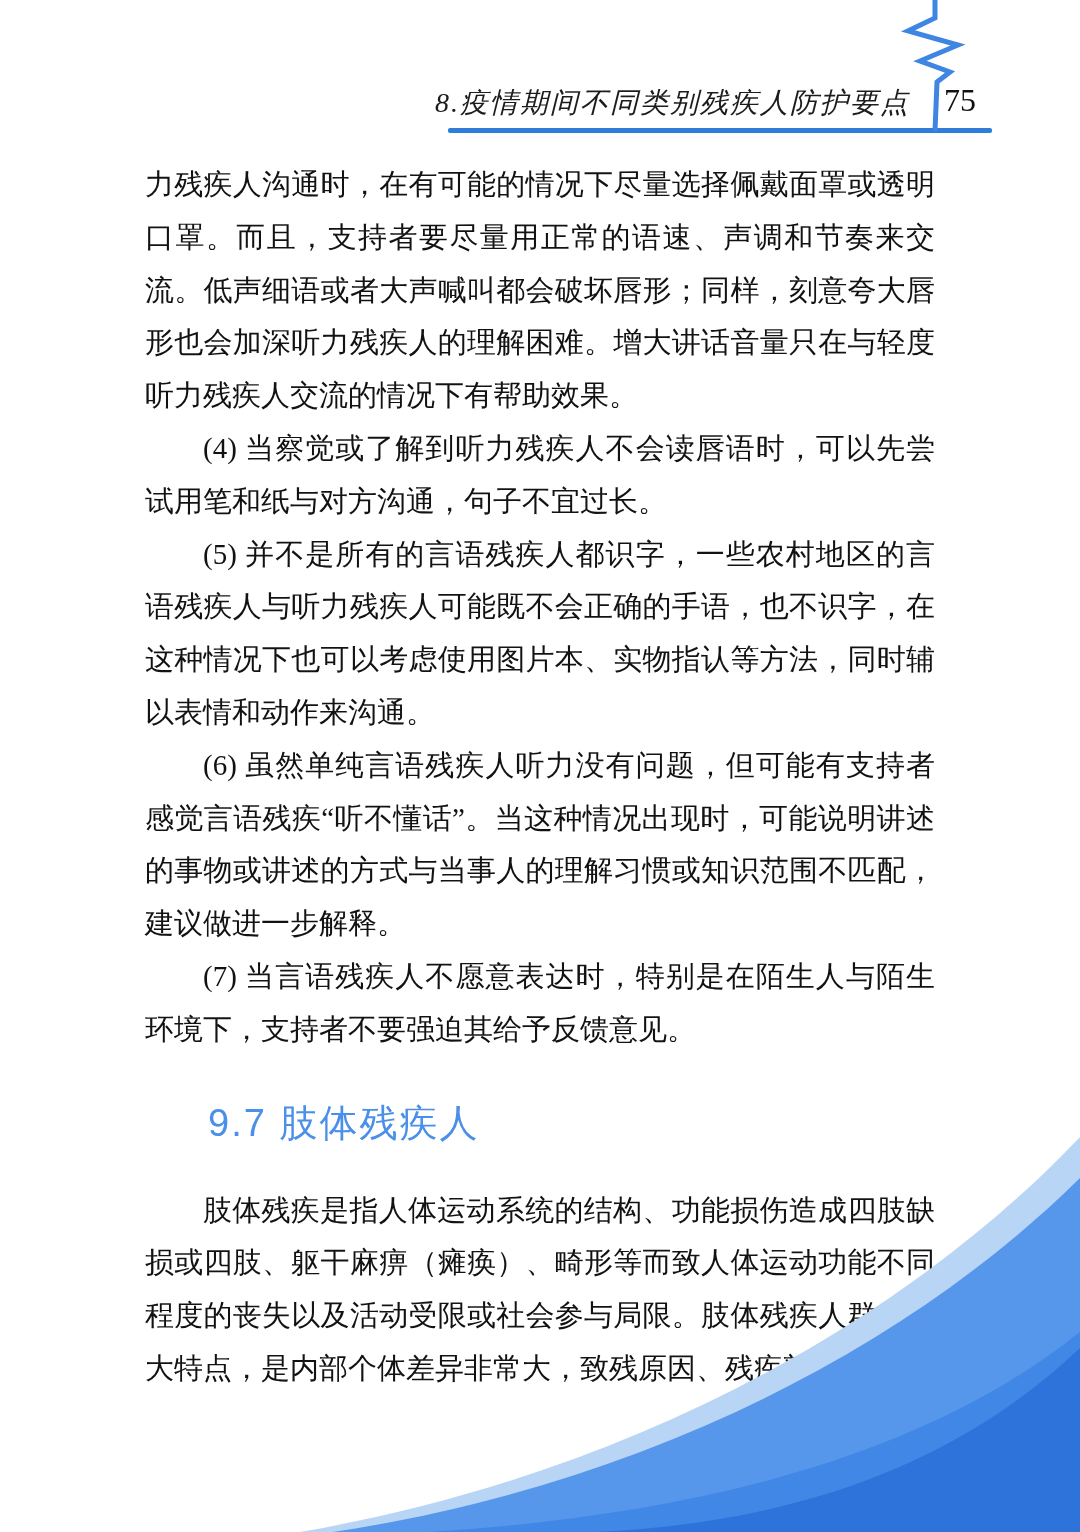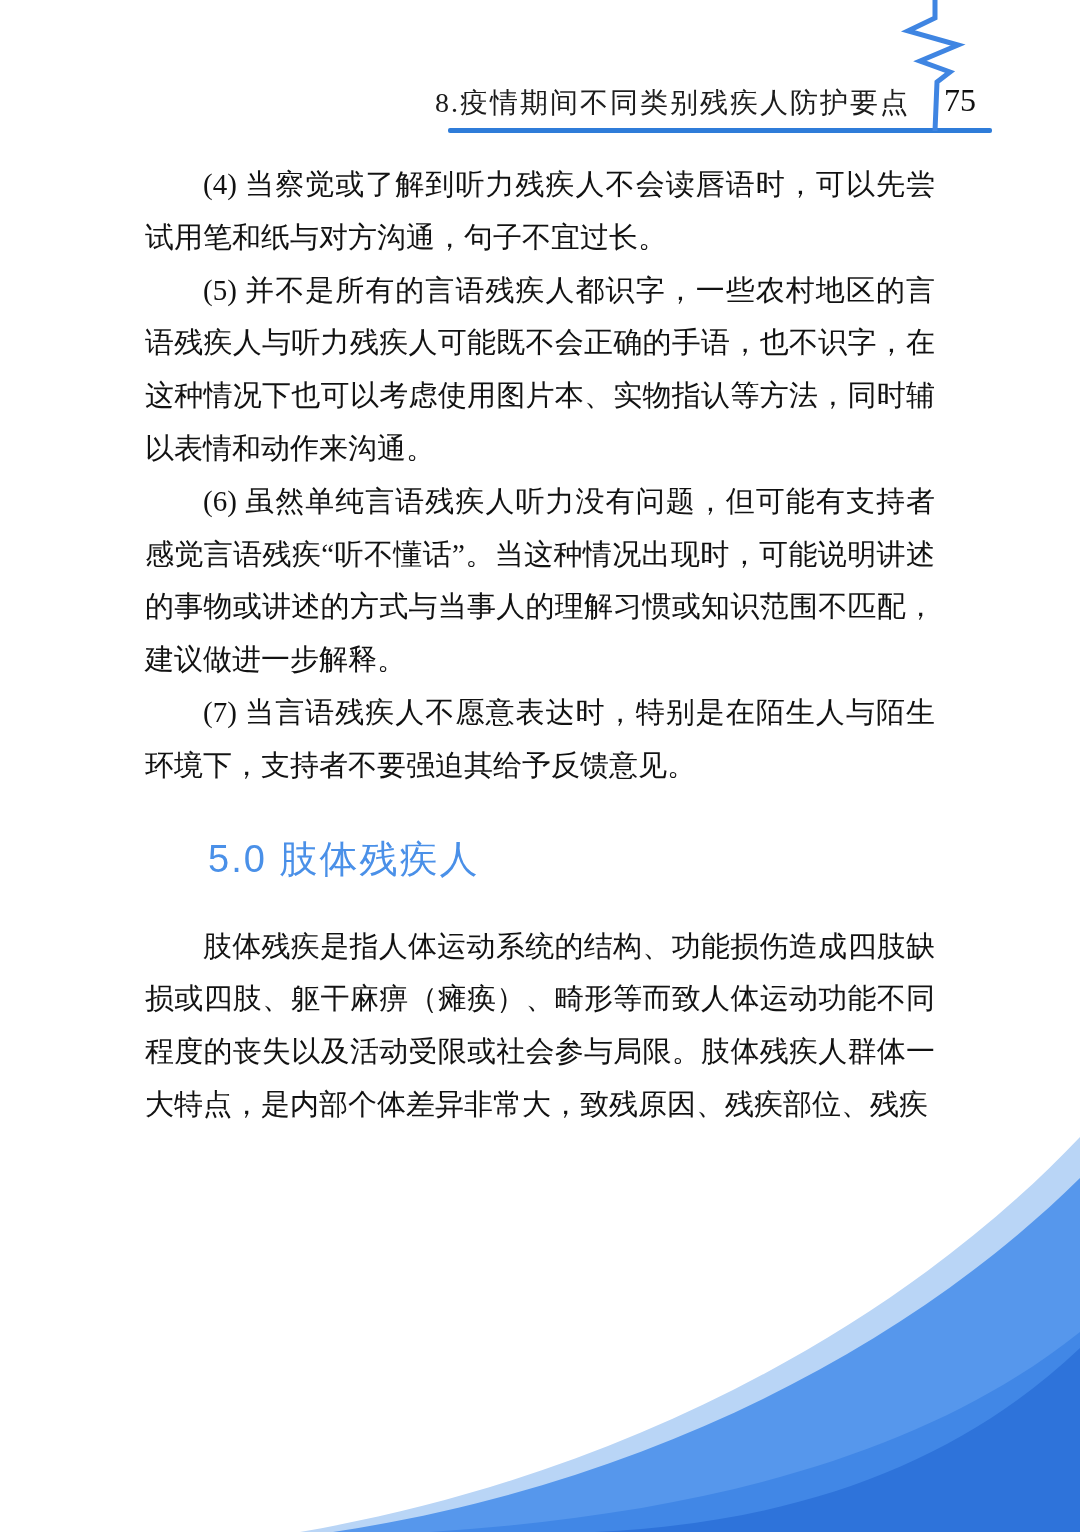--- a/index.html
+++ b/index.html
@@ -3,21 +3,21 @@
 <meta charset="utf-8">
 <style>
   html,body{margin:0;padding:0;}
   body{
     width:1080px;height:1532px;position:relative;overflow:hidden;
     background:#ffffff;font-family:"Liberation Serif","DejaVu Serif",serif;
   }
   
   .header-title{
     position:absolute;left:300px;top:84px;width:610px;
-    text-align:right;font-size:28px;
+    text-align:right;font-size:28px;font-style:italic;
     letter-spacing:2px;color:#1c1c1c;white-space:nowrap;
   }
   .page-number{
     position:absolute;left:944px;top:82px;width:48px;
     font-size:32px;color:#111;
   }
   .header-rule{
     position:absolute;left:448px;top:128px;width:544px;height:5px;
     background:#2f7cd9;border-radius:2px;
   }
@@ -45,27 +45,28 @@
 <div class="header-title">8.疫情期间不同类别残疾人防护要点</div>
 <div class="page-number">75</div>
 <div class="header-rule"></div>
 
 <svg class="zigzag" viewBox="0 0 70 131" aria-hidden="true">
   <polyline points="35,0 35,18 8,31 58,45 20,61 50,72 37,82 35,131" fill="none" stroke-width="5" stroke-linejoin="miter" stroke-linecap="butt" stroke="#3f85e2"></polyline>
 </svg>
 
 <div class="text-block">
   <div>
+      <p>力残疾人沟通时，在有可能的情况下尽量选择佩戴面罩或透明口罩。而且，支持者要尽量用正常的语速、声调和节奏来交流。低声细语或者大声喊叫都会破坏唇形；同样，刻意夸大唇形也会加深听力残疾人的理解困难。增大讲话音量只在与轻度听力残疾人交流的情况下有帮助效果。</p>
       <p class="indent">(4) 当察觉或了解到听力残疾人不会读唇语时，可以先尝试用笔和纸与对方沟通，句子不宜过长。</p>
       <p class="indent">(5) 并不是所有的言语残疾人都识字，一些农村地区的言语残疾人与听力残疾人可能既不会正确的手语，也不识字，在这种情况下也可以考虑使用图片本、实物指认等方法，同时辅以表情和动作来沟通。</p>
       <p class="indent">(6) 虽然单纯言语残疾人听力没有问题，但可能有支持者感觉言语残疾“听不懂话”。当这种情况出现时，可能说明讲述的事物或讲述的方式与当事人的理解习惯或知识范围不匹配，建议做进一步解释。</p>
       <p class="indent">(7) 当言语残疾人不愿意表达时，特别是在陌生人与陌生环境下，支持者不要强迫其给予反馈意见。</p>
     </div>
 
-  <h2 class="section-heading">5.0 肢体残疾人</h2>
+  <h2 class="section-heading">9.7 肢体残疾人</h2>
 
   <div>
       <p class="indent">肢体残疾是指人体运动系统的结构、功能损伤造成四肢缺损或四肢、躯干麻痹（瘫痪）、畸形等而致人体运动功能不同程度的丧失以及活动受限或社会参与局限。肢体残疾人群体一大特点，是内部个体差异非常大，致残原因、残疾部位、残疾</p>
     </div>
 </div>
 
 <svg class="waves" viewBox="0 0 1080 400" preserveAspectRatio="none" aria-hidden="true">
   <path d="M300,400 C620,345 900,195 1080,5 L1080,400 Z" fill="#b9d5f6"></path>
   <path d="M333,400 C650,352 912,212 1080,46 L1080,400 Z" fill="#5697ec"></path>
   <path d="M430,400 C710,382 930,320 1080,200 L1080,400 Z" fill="#4187e6"></path>

